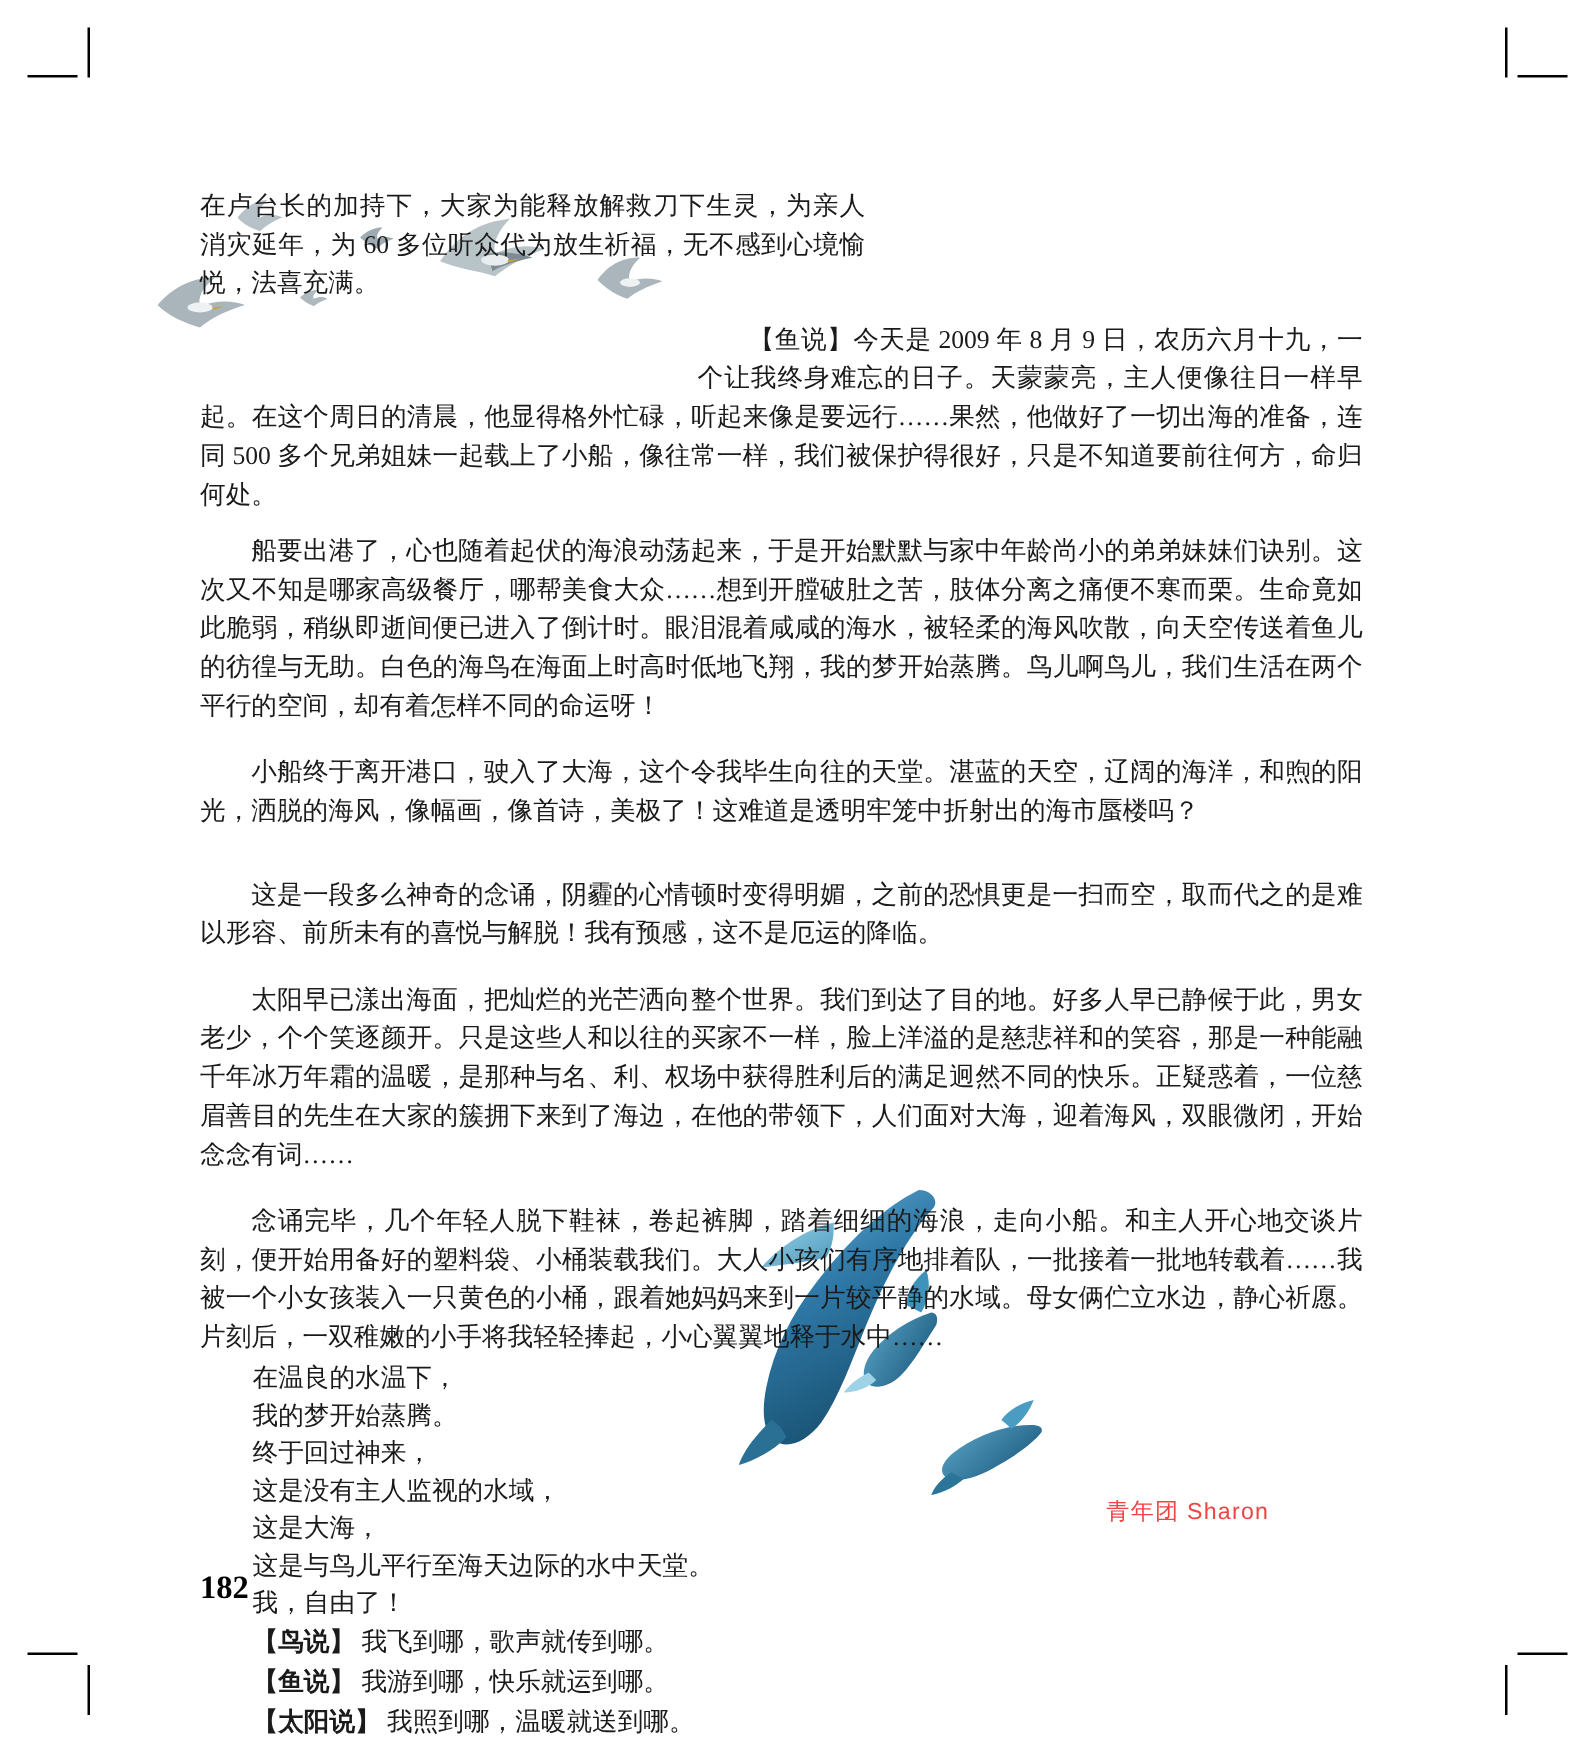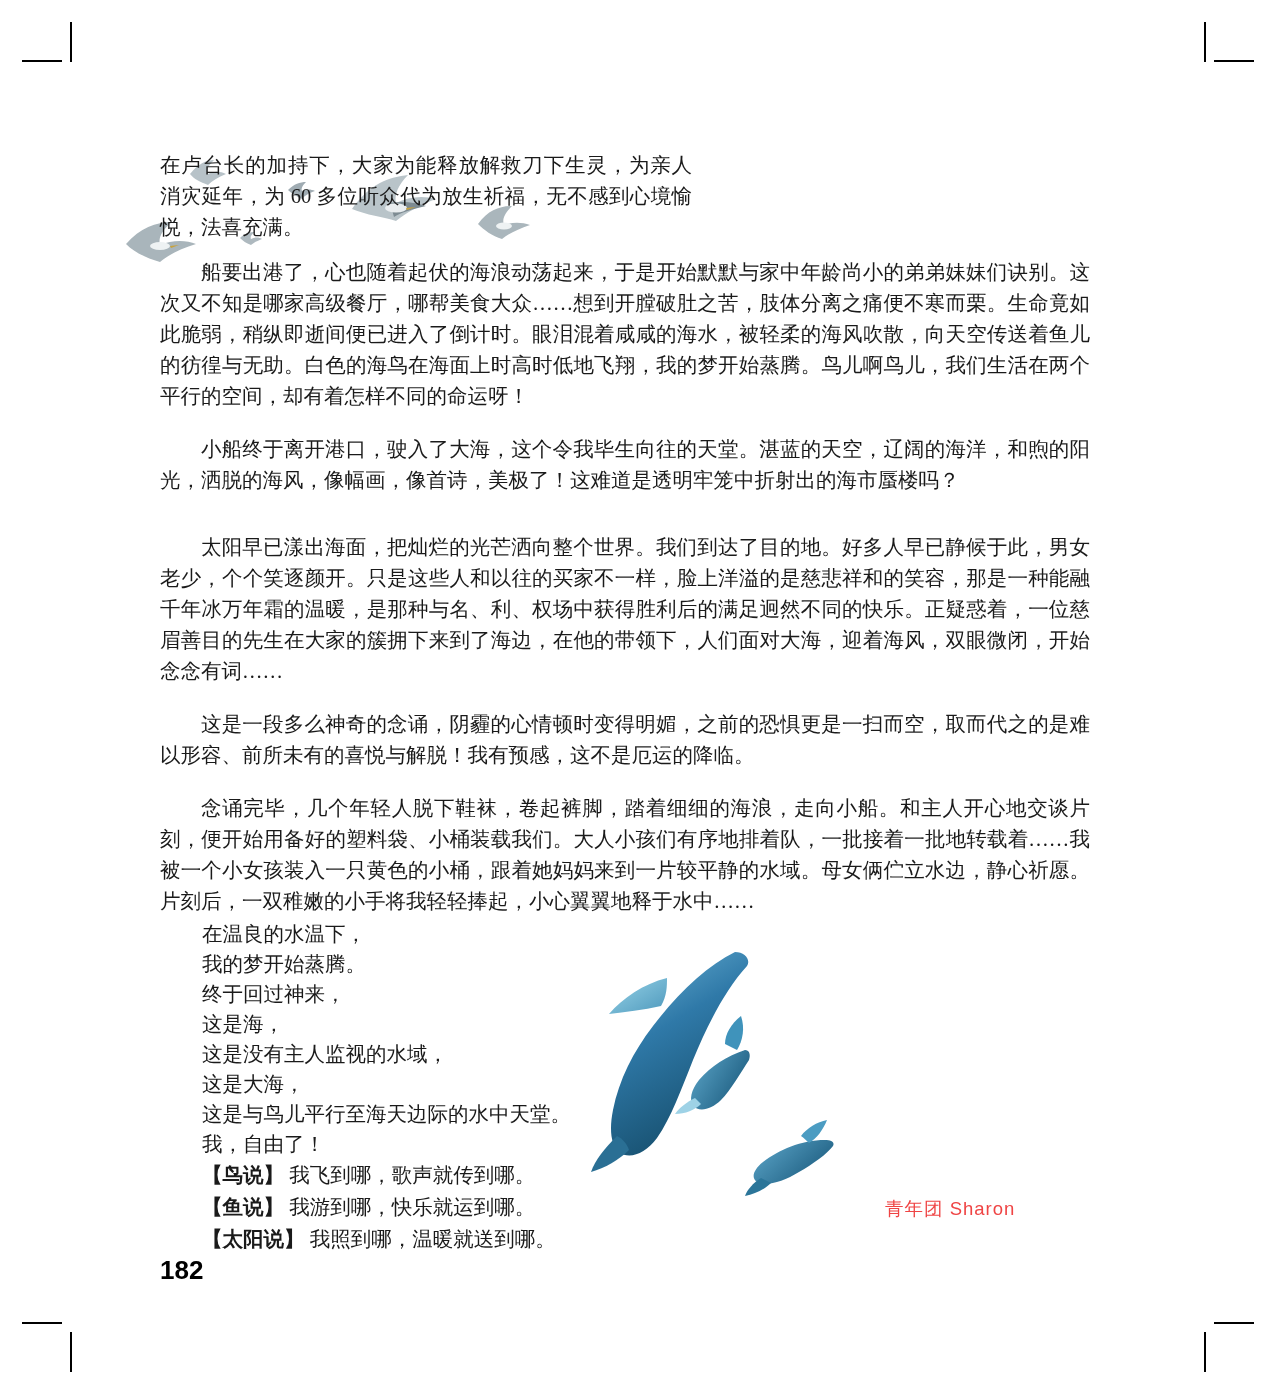--- a/index.html
+++ b/index.html
@@ -92,21 +92,21 @@
     color: #ef4444;
   }
 
   
   .pageno {
     position: absolute;
     left: 160px;
     top: 1255px;
     font-size: 26px;
     font-weight: bold;
-    font-family: Liberation Sans, sans-serif;
+    font-family: Liberation Serif, serif;
     color: #000;
   }
 
   
   .birds {
     position: absolute;
     left: 120px;
     top: 160px;
     width: 410px;
     height: 125px;
@@ -207,32 +207,34 @@
       <path d="M250,200 C226,200 204,210 188,222 C178,230 176,238 182,242 C190,247 208,242 224,232 C238,224 252,214 258,206 C260,202 256,200 250,200 Z" fill="url(#wg3)"></path>
       <path d="M226,196 C232,188 242,182 252,180 C248,190 242,198 234,203 C231,200 229,198 226,196 Z" fill="#4b9cc2"></path>
       <path d="M186,238 C178,243 172,250 170,256 C180,254 190,249 196,243 Z" fill="#2b7599"></path>
     </svg>
   </div>
 
   <div class="content">
 
     <p class="para para-first">在卢台长的加持下，大家为能释放解救刀下生灵，为亲人消灾延年，为 60 多位听众代为放生祈福，无不感到心境愉悦，法喜充满。</p>
 
+    <p class="para para-second">
+      <span class="wrapbox"></span><span>【鱼说】今天是 2009 年 8 月 9 日，农历六月十九，一个让我终身难忘的日子。天蒙蒙亮，主人便像往日一样早起。在这个周日的清晨，他显得格外忙碌，听起来像是要远行……果然，他做好了一切出海的准备，连同 500 多个兄弟姐妹一起载上了小船，像往常一样，我们被保护得很好，只是不知道要前往何方，命归何处。</span>
+    </p>
 
     <p class="para indent" style="margin-bottom:22px;">船要出港了，心也随着起伏的海浪动荡起来，于是开始默默与家中年龄尚小的弟弟妹妹们诀别。这次又不知是哪家高级餐厅，哪帮美食大众……想到开膛破肚之苦，肢体分离之痛便不寒而栗。生命竟如此脆弱，稍纵即逝间便已进入了倒计时。眼泪混着咸咸的海水，被轻柔的海风吹散，向天空传送着鱼儿的彷徨与无助。白色的海鸟在海面上时高时低地飞翔，我的梦开始蒸腾。鸟儿啊鸟儿，我们生活在两个平行的空间，却有着怎样不同的命运呀！</p>
     <p class="para indent" style="margin-bottom:36px;">小船终于离开港口，驶入了大海，这个令我毕生向往的天堂。湛蓝的天空，辽阔的海洋，和煦的阳光，洒脱的海风，像幅画，像首诗，美极了！这难道是透明牢笼中折射出的海市蜃楼吗？</p>
+    <p class="para indent" style="margin-bottom:22px;">这是一段多么神奇的念诵，阴霾的心情顿时变得明媚，之前的恐惧更是一扫而空，取而代之的是难以形容、前所未有的喜悦与解脱！我有预感，这不是厄运的降临。</p>
     <p class="para indent" style="margin-bottom:22px;">太阳早已漾出海面，把灿烂的光芒洒向整个世界。我们到达了目的地。好多人早已静候于此，男女老少，个个笑逐颜开。只是这些人和以往的买家不一样，脸上洋溢的是慈悲祥和的笑容，那是一种能融千年冰万年霜的温暖，是那种与名、利、权场中获得胜利后的满足迥然不同的快乐。正疑惑着，一位慈眉善目的先生在大家的簇拥下来到了海边，在他的带领下，人们面对大海，迎着海风，双眼微闭，开始念念有词……</p>
-    <p class="para indent" style="margin-bottom:22px;">这是一段多么神奇的念诵，阴霾的心情顿时变得明媚，之前的恐惧更是一扫而空，取而代之的是难以形容、前所未有的喜悦与解脱！我有预感，这不是厄运的降临。</p>
     <p class="para indent" style="margin-bottom:2px;">念诵完毕，几个年轻人脱下鞋袜，卷起裤脚，踏着细细的海浪，走向小船。和主人开心地交谈片刻，便开始用备好的塑料袋、小桶装载我们。大人小孩们有序地排着队，一批接着一批地转载着……我被一个小女孩装入一只黄色的小桶，跟着她妈妈来到一片较平静的水域。母女俩伫立水边，静心祈愿。片刻后，一双稚嫩的小手将我轻轻捧起，小心翼翼地释于水中……</p>
 
     <div class="poem">
       <div>在温良的水温下，</div>
       <div>我的梦开始蒸腾。</div>
       <div>终于回过神来，</div>
-      <div>这是海，</div>
       <div>这是没有主人监视的水域，</div>
       <div>这是大海，</div>
       <div>这是与鸟儿平行至海天边际的水中天堂。</div>
       <div>我，自由了！</div>
     </div>
 
     <div class="speech">
       <div>
         <span class="who">【鸟说】</span>
         <span>我飞到哪，歌声就传到哪。</span>

